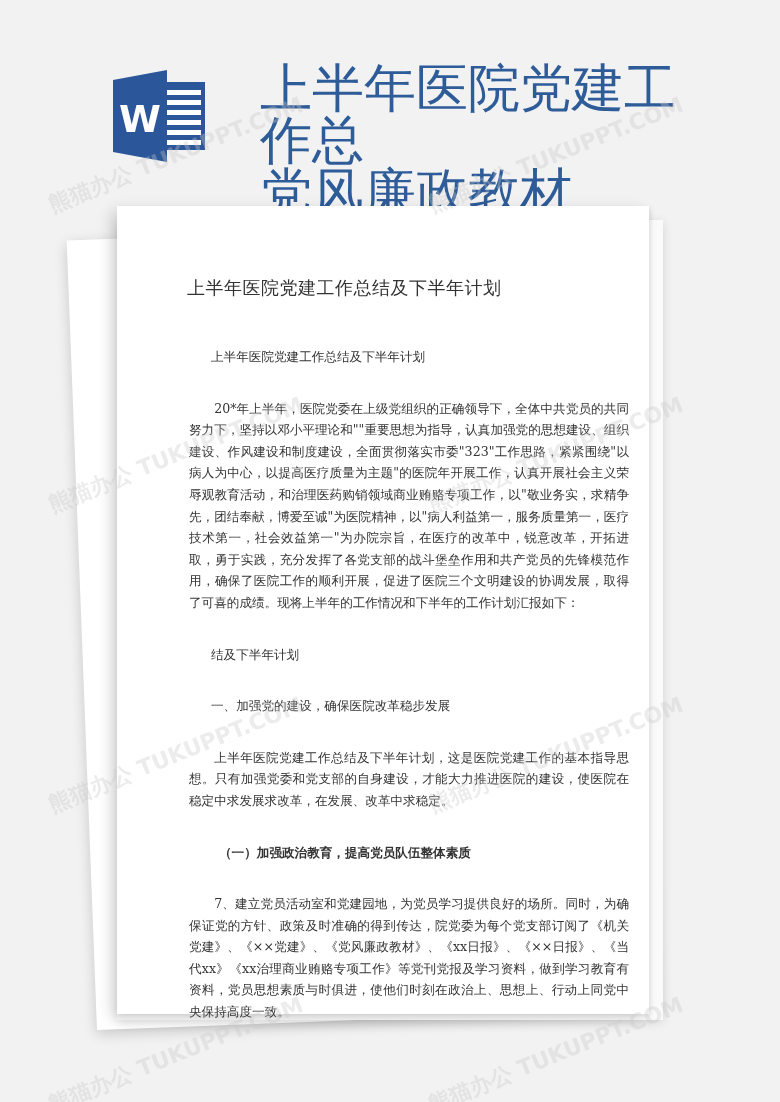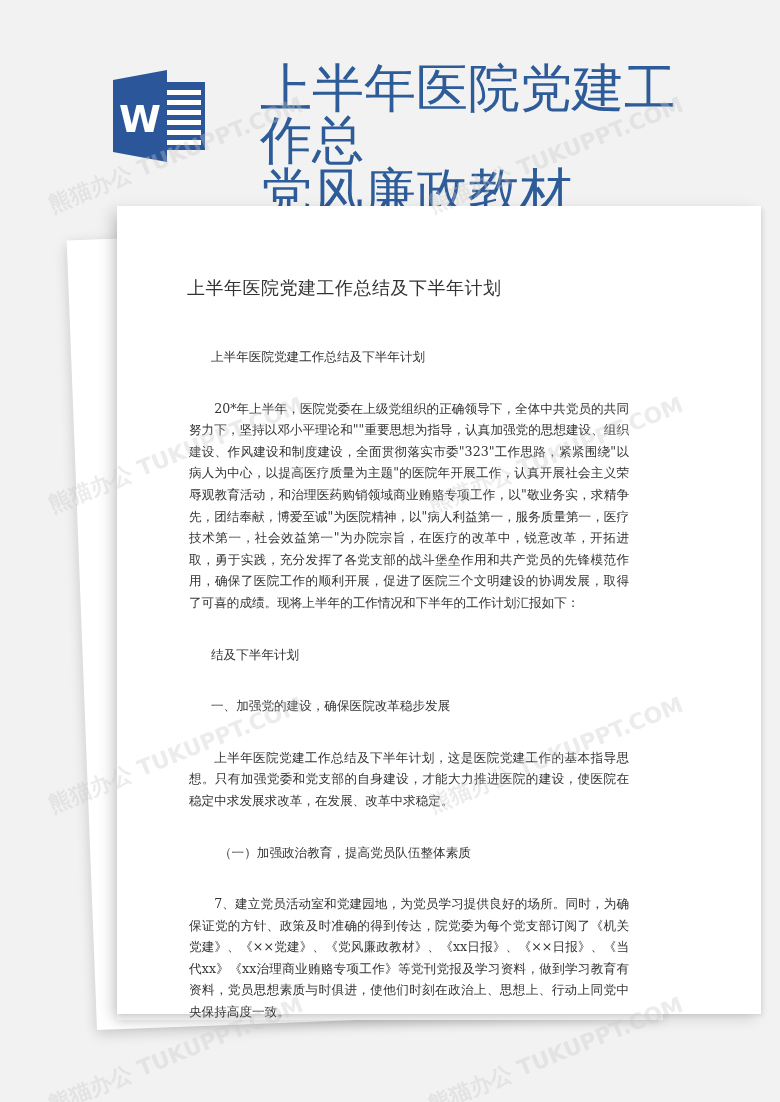--- a/index.html
+++ b/index.html
@@ -18,36 +18,36 @@
     .sheet-back {
       position:absolute; left:97px; top:240px; width:560px; height:790px;
       background:#fff; transform:rotate(-2.2deg); transform-origin:left bottom;
       box-shadow:0 4px 14px rgba(0,0,0,0.18);
     }
     .sheet-back2 {
       position:absolute; left:117px; top:220px; width:546px; height:800px;
       background:#fafafa; box-shadow:0 2px 10px rgba(0,0,0,0.12);
     }
     .page {
-      position:absolute; left:117px; top:206px; width:644px; height:808px;
+      position:absolute; left:117px; top:206px; width:532px; height:808px;
       background:#ffffff; box-shadow:-6px 4px 14px rgba(0,0,0,0.14), 2px 2px 4px rgba(0,0,0,0.08);
     }
     .doc-title {
       position:absolute; left:70px; top:70px;
       font-family:"DejaVu Serif", serif; font-size:18px; color:#333; letter-spacing:0.5px;
     }
     .doc-body {
       position:absolute; left:72px; top:140px; width:440px;
       font-family:"DejaVu Serif", serif; font-size:12.6px; line-height:21.6px; color:#333;
     }
     .p { margin:0; text-align:justify; }
     .indent { text-indent:2em; }
     .gap-md { height:30px; }
     .subhead { padding-left:22px; }
-    .subhead2 { padding-left:30px; }
+    .subhead2 { padding-left:30px;font-weight:bold; }
     .watermark {
       position:absolute; font-family:"DejaVu Sans", sans-serif; font-weight:bold;
       font-size:22px; color:rgba(200,200,200,0.35); transform:rotate(-22deg);
       white-space:nowrap; pointer-events:none;
     }
   </style>
 </head>
 <body>
 
 <div class="header">

